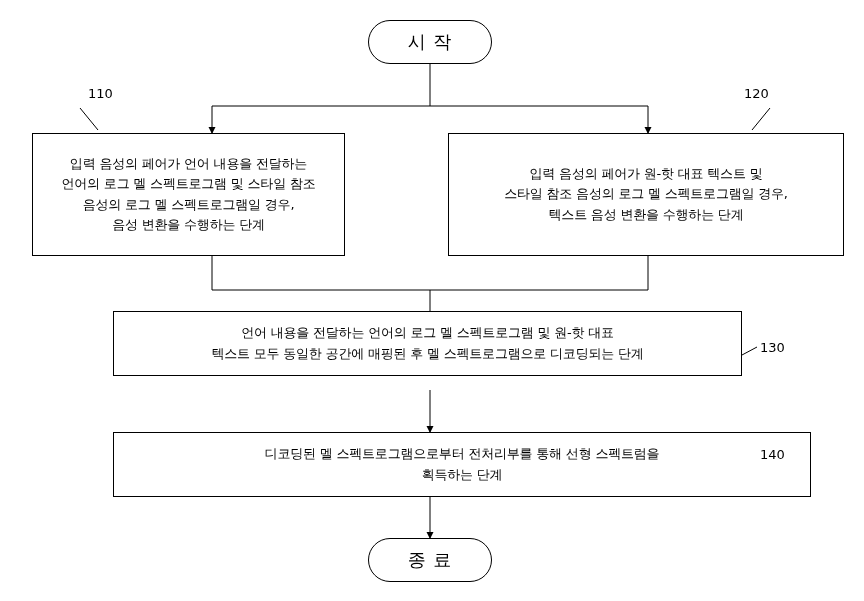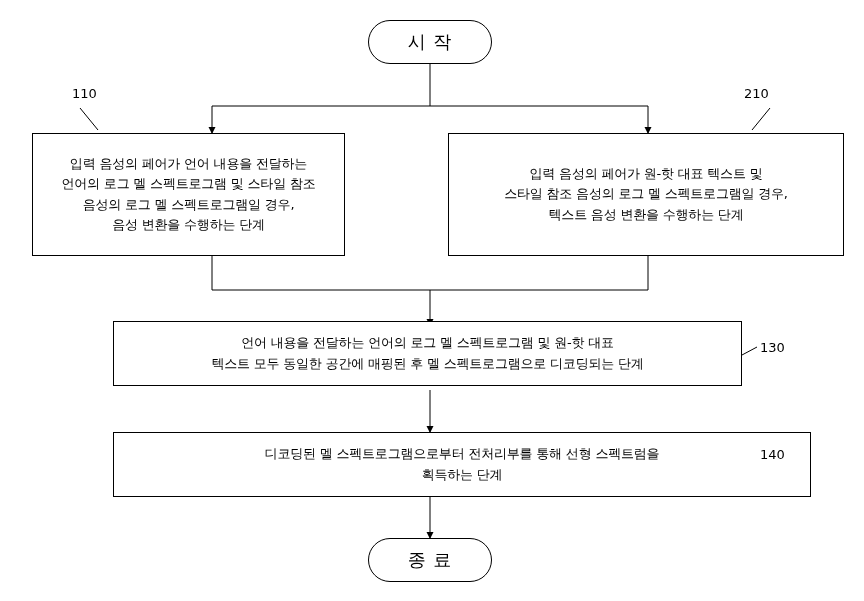--- a/index.html
+++ b/index.html
@@ -103,32 +103,32 @@
 음성의 로그 멜 스펙트로그램일 경우,
 음성 변환을 수행하는 단계</span>
   </div>
 
   <div class="node" style="left:448px; top:133px; width:396px; height:123px;">
     <span>입력 음성의 페어가 원-핫 대표 텍스트 및
 스타일 참조 음성의 로그 멜 스펙트로그램일 경우,
 텍스트 음성 변환을 수행하는 단계</span>
   </div>
 
-  <div class="node" style="left:113px; top:321px; width:629px; height:65px;">
+  <div class="node" style="left:113px; top:311px; width:629px; height:65px;">
     <span>언어 내용을 전달하는 언어의 로그 멜 스펙트로그램 및 원-핫 대표
 텍스트 모두 동일한 공간에 매핑된 후 멜 스펙트로그램으로 디코딩되는 단계</span>
   </div>
 
   <div class="node" style="left:113px; top:432px; width:698px; height:65px;">
     <span>디코딩된 멜 스펙트로그램으로부터 전처리부를 통해 선형 스펙트럼을
 획득하는 단계</span>
   </div>
 
   <div class="terminal" style="left:368px; top:538px; width:124px; height:44px;">
     <span>종 료</span>
   </div>
 
-  <div class="ref-label" style="left:72px; top:86px;">110</div>
-  <div class="ref-label" style="left:744px; top:86px;">210</div>
+  <div class="ref-label" style="left:88px; top:86px;">110</div>
+  <div class="ref-label" style="left:744px; top:86px;">120</div>
   <div class="ref-label" style="left:760px; top:340px;text-align:right;">130</div>
   <div class="ref-label" style="left:760px; top:447px;">140</div>
 
 </div>
 
 </body></html>

